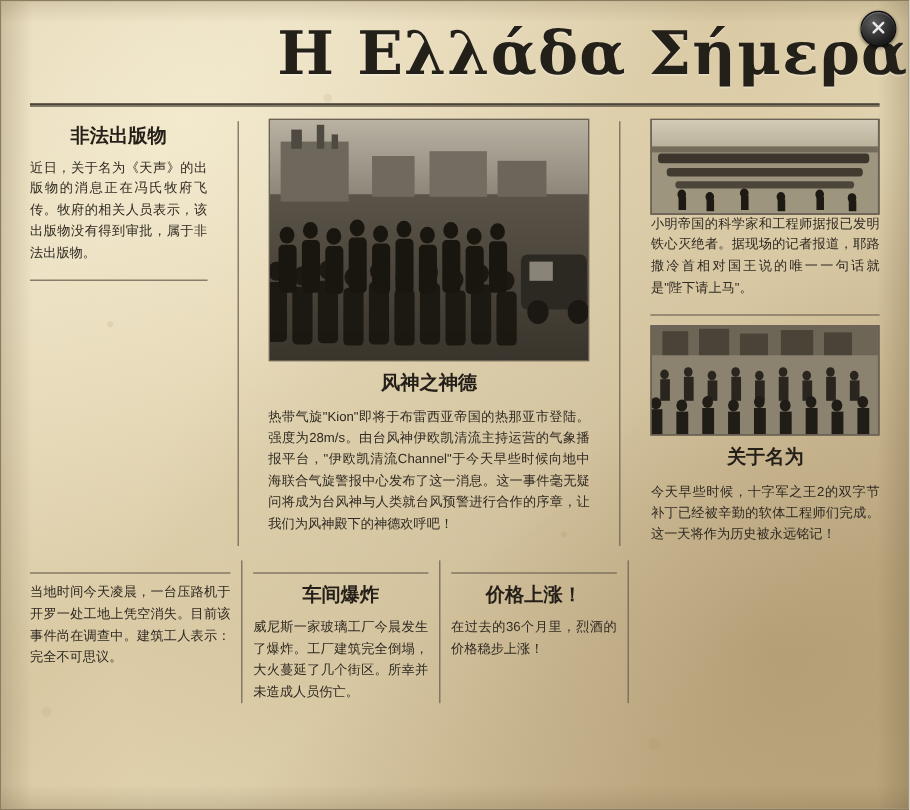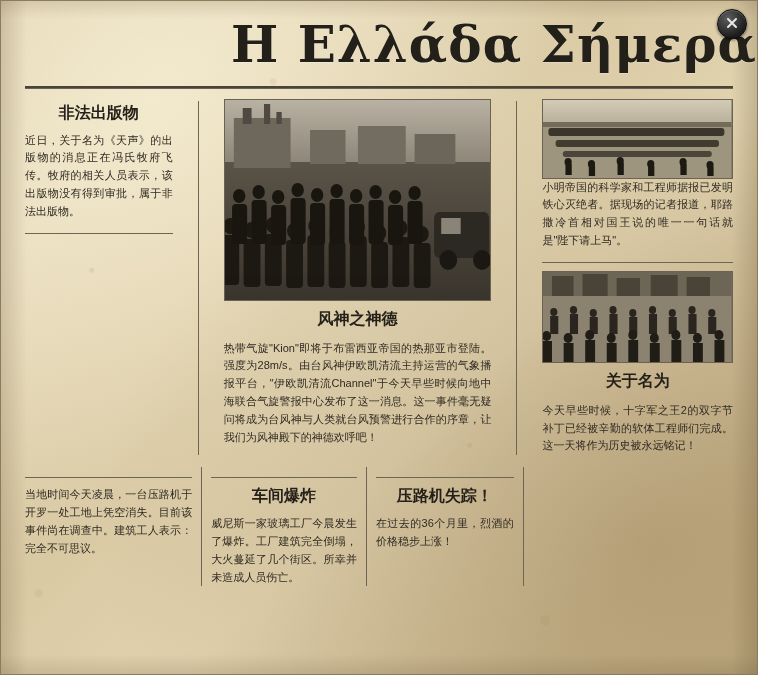--- a/index.html
+++ b/index.html
@@ -375,20 +375,20 @@
     </div>
     <div class="vdiv"></div>
     <div class="b-col" style="width:150px;">
       <div class="hdiv"></div>
       <div class="headline">车间爆炸</div>
       <div class="body">威尼斯一家玻璃工厂今晨发生了爆炸。工厂建筑完全倒塌，大火蔓延了几个街区。所幸并未造成人员伤亡。</div>
     </div>
     <div class="vdiv"></div>
     <div class="b-col" style="width:142px;">
       <div class="hdiv"></div>
-      <div class="headline">压路机失踪！</div>
+      <div class="headline">价格上涨！</div>
       <div class="body">在过去的36个月里，烈酒的价格稳步上涨！</div>
     </div>
     <div class="vdiv"></div>
     <div class="b-col wide" style="width:206px;"></div>
   </div>
 
 </div>
 
 </body></html>

